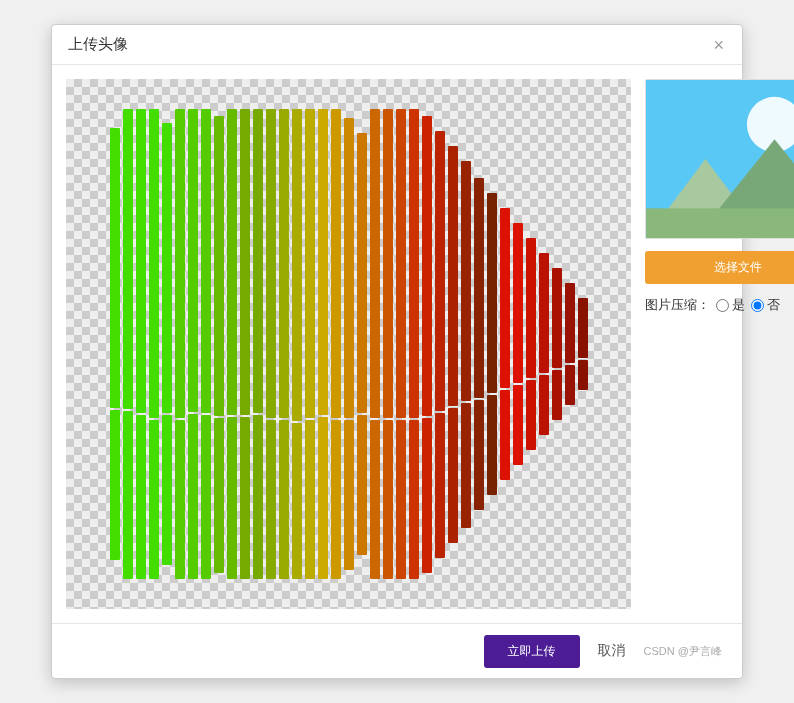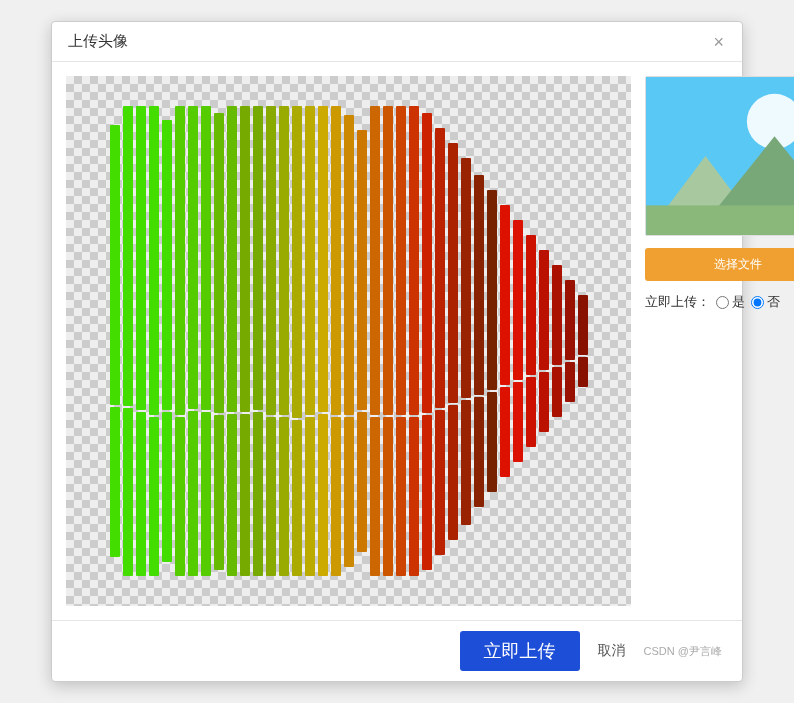--- a/index.html
+++ b/index.html
@@ -142,26 +142,26 @@
     }
     .dialog-footer {
       display: flex;
       justify-content: flex-end;
       align-items: center;
       padding: 10px 16px;
       border-top: 1px solid #e5e5e5;
       gap: 10px;
     }
     .upload-btn {
-      background: #1d4ed8;
+      background: #4c1d95;
       color: #fff;
       border: none;
       border-radius: 3px;
       padding: 8px 24px;
-      font-size: 18px;
+      font-size: 12px;
       cursor: pointer;
       font-family: inherit;
     }
     .cancel-btn {
       background: none;
       border: none;
       color: #555;
       font-size: 14px;
       cursor: pointer;
       font-family: Liberation Mono, monospace;
@@ -348,21 +348,21 @@
           <polygon points="0,160 60,80 120,160" fill="#a8c8a0"></polygon>
           <polygon points="50,160 130,60 210,160" fill="#78a878"></polygon>
 
           <rect x="0" y="130" width="186" height="30" fill="#8ab87a"></rect>
         </svg>
       </div>
 
       <button class="select-file-btn">选择文件</button>
 
       <div class="compress-row">
-        <span>立即上传：</span>
+        <span>图片压缩：</span>
         <label class="radio-label">
           <input type="radio" name="compress" value="yes" style="">
           <span>是</span>
         </label>
         <label class="radio-label">
           <input type="radio" name="compress" value="no" checked="" style="">
           <span>否</span>
         </label>
       </div>
 

